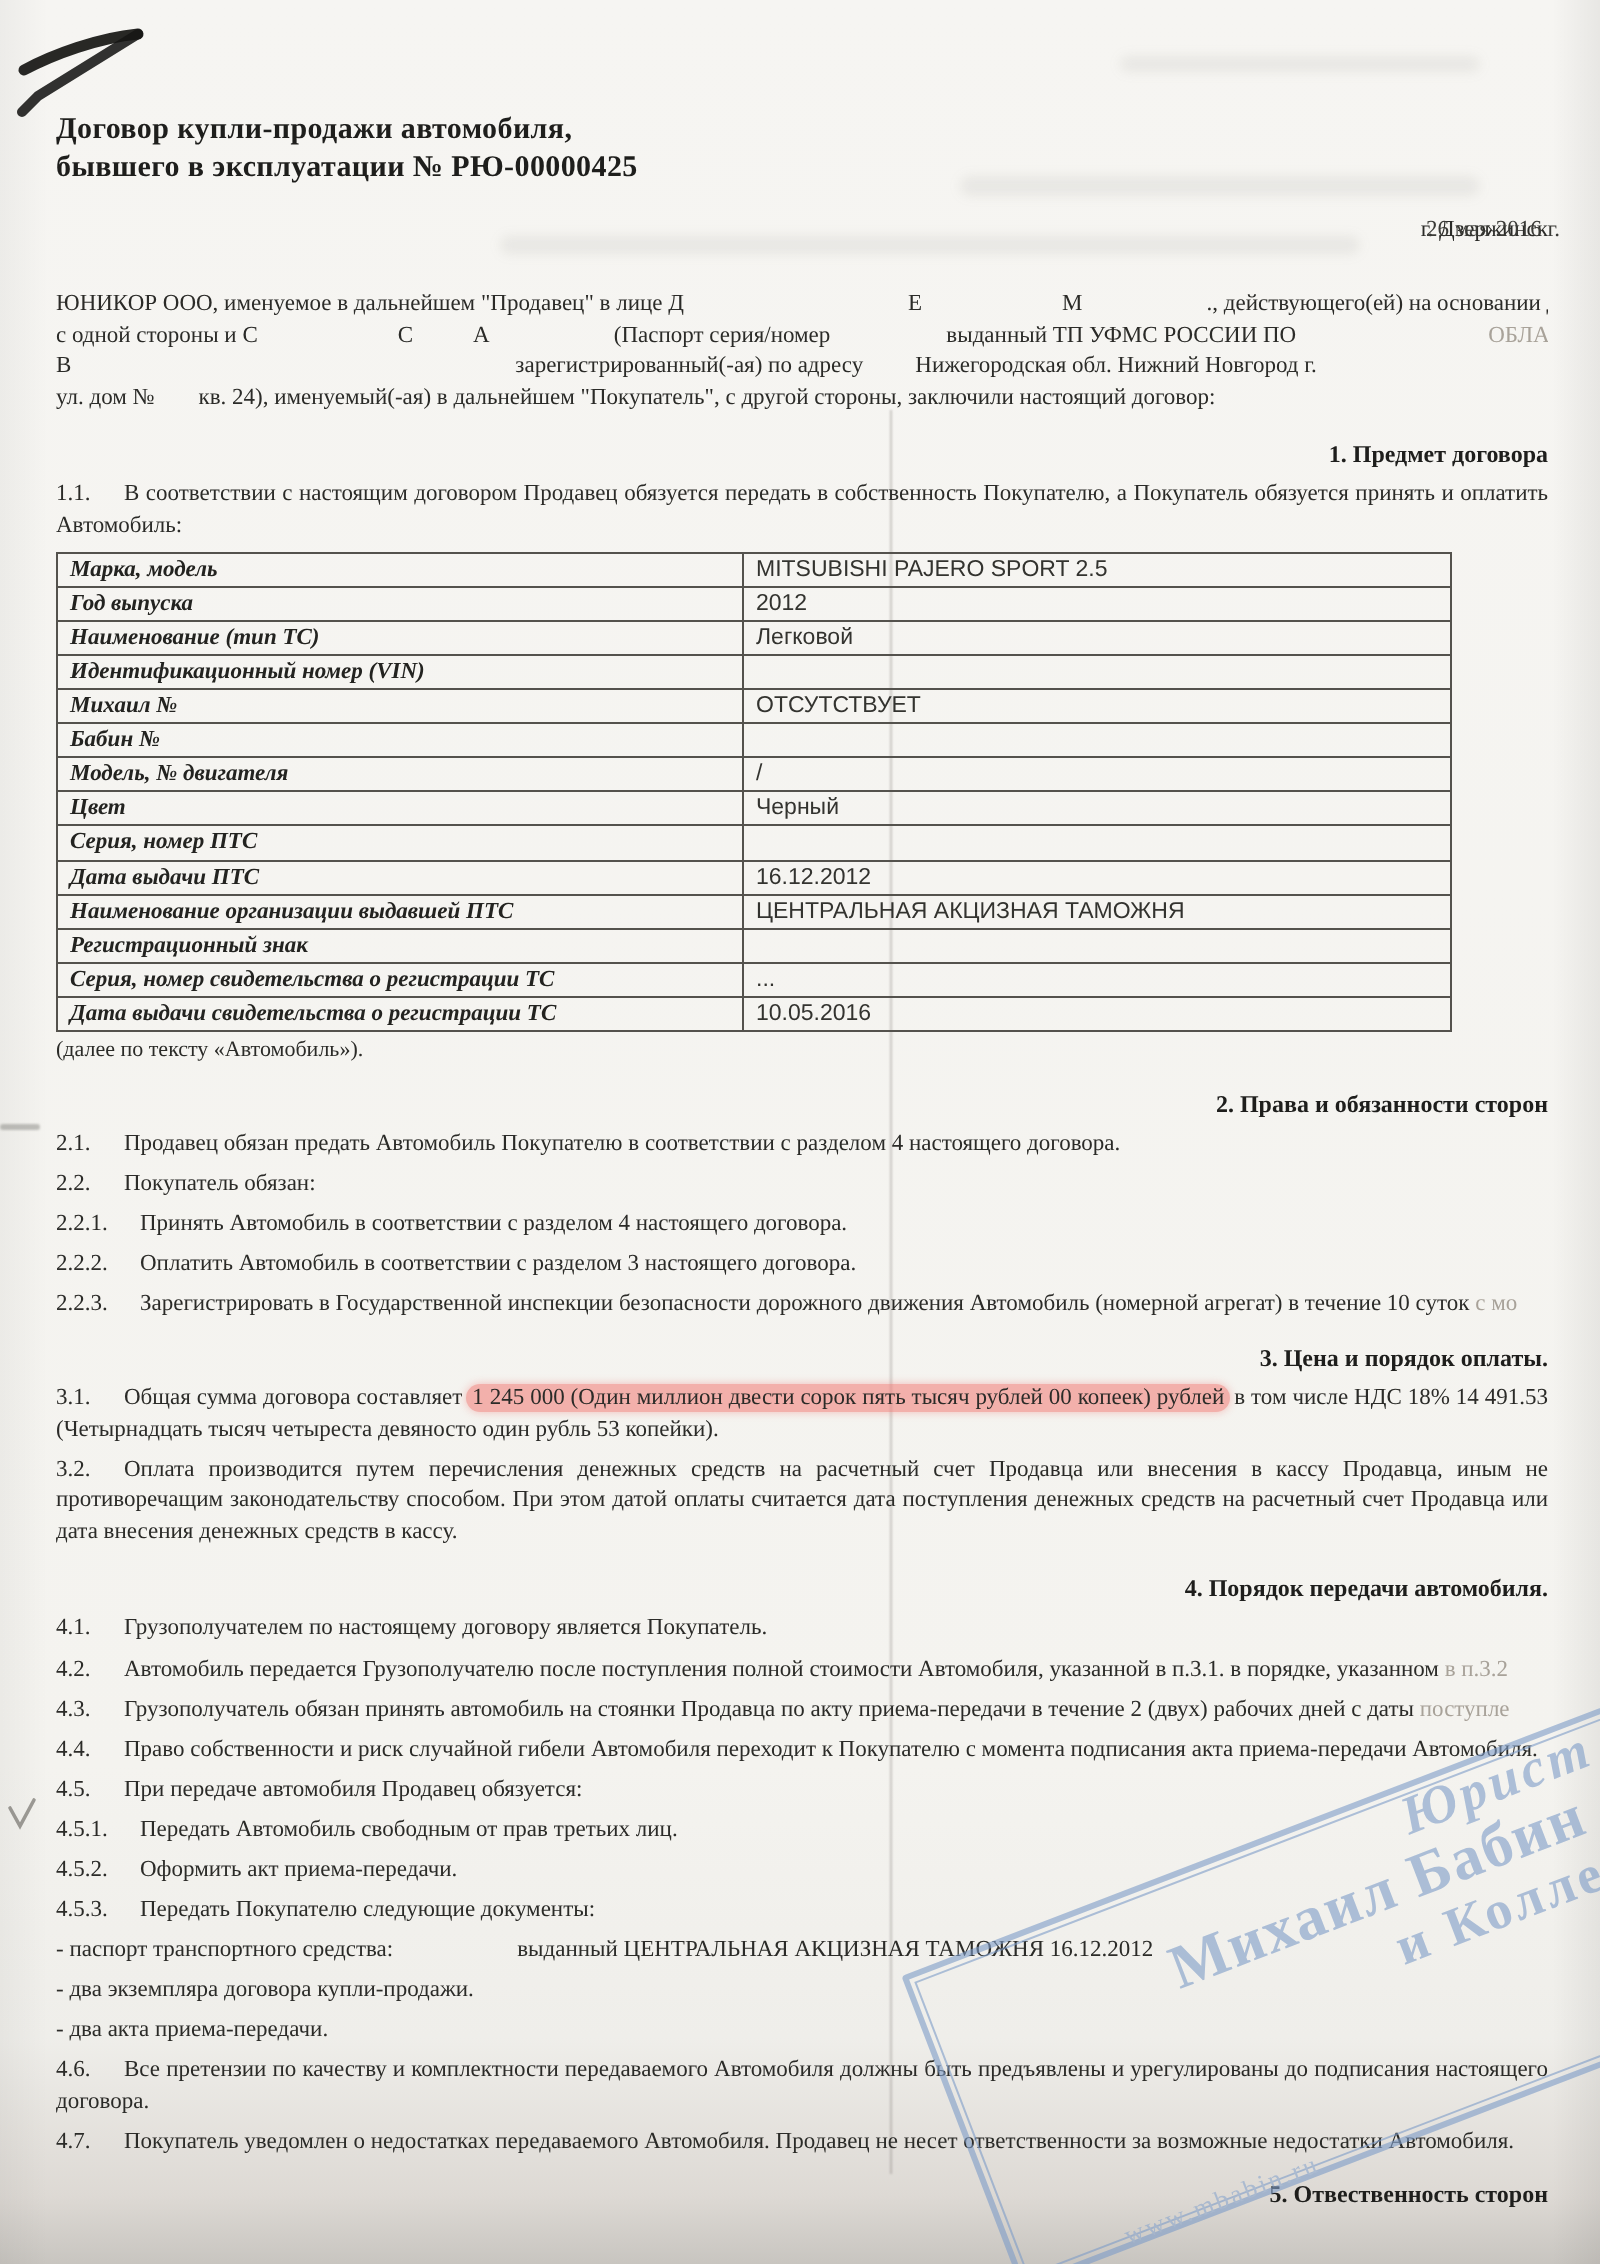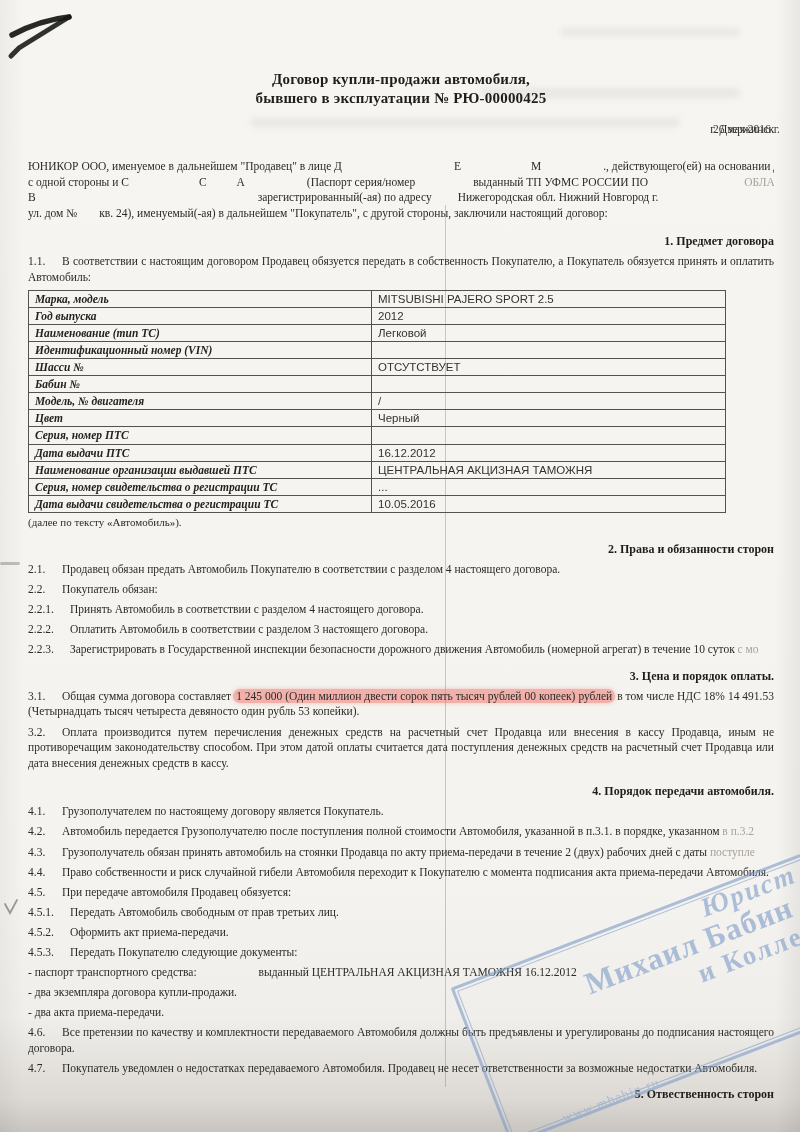--- a/index.html
+++ b/index.html
@@ -8,21 +8,21 @@
     font-family:"Liberation Serif", serif;
   }
   .page{
     position:relative;width:800px;height:1132px;overflow:hidden;
     color:#2b2b28;
     background:
       linear-gradient(90deg, rgba(0,0,0,0.04) 0%, rgba(0,0,0,0) 3%, rgba(0,0,0,0) 97%, rgba(0,0,0,0.06) 100%),
       linear-gradient(180deg,#f6f5f2 0%,#f4f3ef 78%,#efeeea 90%,#ddd9d4 97%,#c8c5c0 100%);
   }
   .content{position:absolute;left:28px;top:0;width:746px;}
-  .doc-title{margin-top:70px;text-align:center;font-weight:bold;font-size:15px;line-height:19px;color:#1e1e1c;letter-spacing:.2px;}
+  .doc-title{margin-top:56px;font-weight:bold;font-size:15px;line-height:19px;color:#1e1e1c;letter-spacing:.2px;}
   .city-date{position:relative;margin-top:15px;font-size:11.5px;height:15px;text-align:right;}
   .city-date .date{position:absolute;right:-6px;top:0;color:#3a3a36;}
   .intro{margin-top:21px;font-size:11.5px;line-height:15.5px;white-space:nowrap;}
   .intro-line{overflow:hidden;}
   .gap{display:inline-block;height:1px;}
   .sec-heading{text-align:right;font-weight:bold;font-size:12px;margin:0 0 5px 0;color:#1e1e1c;}
   .clause{margin:0 0 4.5px 0;font-size:11.5px;line-height:15.6px;text-align:justify;}
   .num{display:inline-block;}
   .hl{background:rgba(240,120,115,.55);border-radius:7px;padding:1px 3px;margin:0 -1px;box-shadow:0 0 4px rgba(240,120,115,.45);}
   .faded{color:#a8a299;}
@@ -112,21 +112,21 @@
           </tr>
           <tr>
             <td class="t-label">Наименование (тип ТС)</td>
             <td class="t-value">Легковой</td>
           </tr>
           <tr>
             <td class="t-label">Идентификационный номер (VIN)</td>
             <td class="t-value"></td>
           </tr>
           <tr>
-            <td class="t-label">Шасси №</td>
+            <td class="t-label">Михаил №</td>
             <td class="t-value">ОТСУТСТВУЕТ</td>
           </tr>
           <tr>
             <td class="t-label">Бабин №</td>
             <td class="t-value"></td>
           </tr>
           <tr>
             <td class="t-label">Модель, № двигателя</td>
             <td class="t-value">/</td>
           </tr>
@@ -138,20 +138,24 @@
             <td class="t-label">Серия, номер ПТС</td>
             <td class="t-value"></td>
           </tr>
           <tr>
             <td class="t-label">Дата выдачи ПТС</td>
             <td class="t-value">16.12.2012</td>
           </tr>
           <tr>
             <td class="t-label">Наименование организации выдавшей ПТС</td>
             <td class="t-value">ЦЕНТРАЛЬНАЯ АКЦИЗНАЯ ТАМОЖНЯ</td>
+          </tr>
+          <tr>
+            <td class="t-label">Регистрационный знак</td>
+            <td class="t-value"></td>
           </tr>
           <tr>
             <td class="t-label">Серия, номер свидетельства о регистрации ТС</td>
             <td class="t-value faded">...</td>
           </tr>
           <tr>
             <td class="t-label">Дата выдачи свидетельства о регистрации ТС</td>
             <td class="t-value">10.05.2016</td>
           </tr>
         </tbody>

